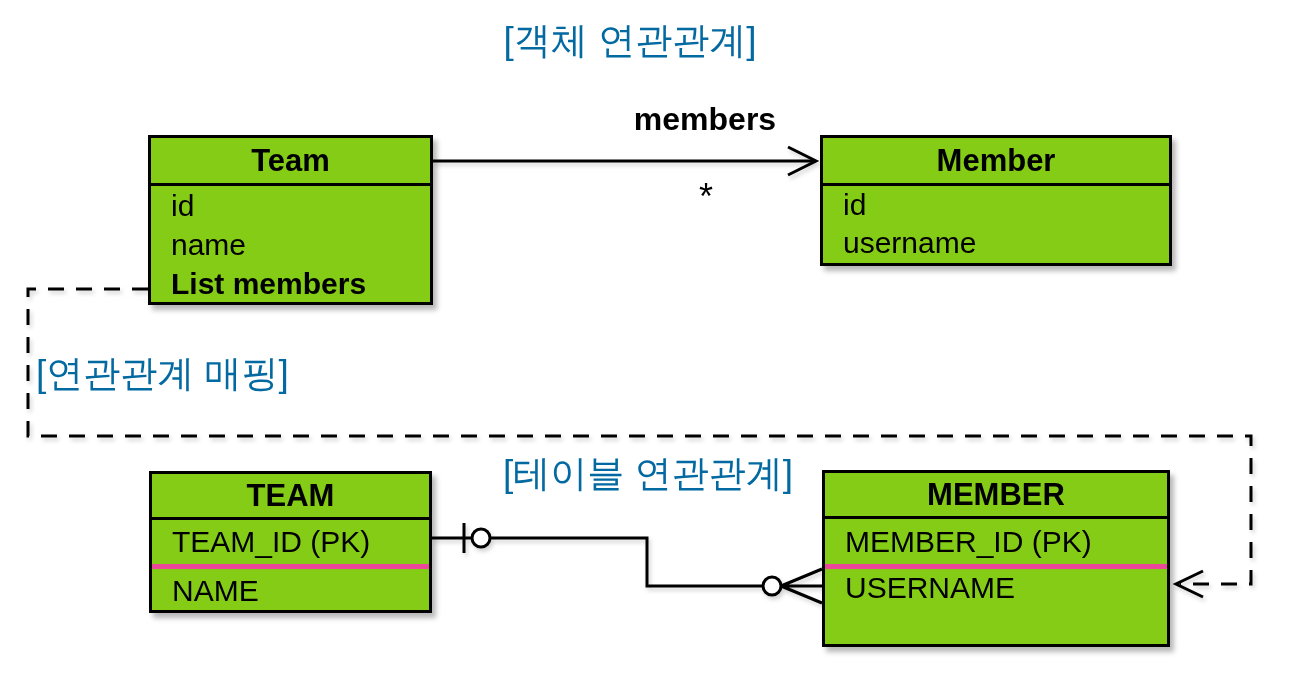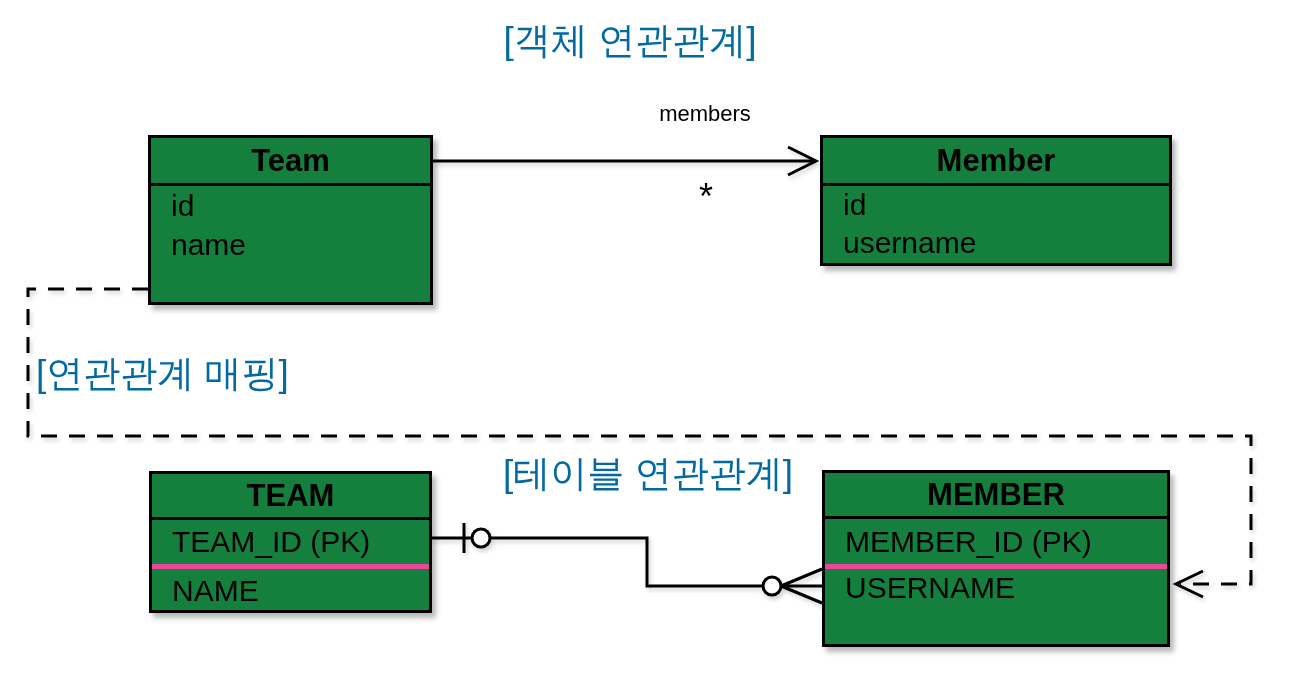--- a/index.html
+++ b/index.html
@@ -18,21 +18,21 @@
   .section-title {
     position: absolute;
     font-size: 37px;
     color: #0369a1;
     text-align: center;
     white-space: nowrap;
     letter-spacing: 0px;
   }
   .uml-box {
     position: absolute;
-    background: #15803d;
+    background: #84cc16;
     border: 3px solid #000;
     box-shadow: 4px 5px 5px rgba(0,0,0,0.28);
     box-sizing: border-box;
   }
   .uml-box .hdr {
     border-bottom: 3px solid #000;
     font-weight: bold;
     text-align: center;
     font-size: 31px;
     overflow: hidden;
@@ -47,22 +47,22 @@
   .uml-box .row.sep {
     border-bottom: 5px solid #ec4899;
   }
   .bold { font-weight: bold; }
   #assoc-label {
     position: absolute;
     left: 575px;
     top: 101px;
     width: 260px;
     text-align: center;
-    font-weight: normal;
-    font-size: 22px;
+    font-weight: bold;
+    font-size: 32px;
     white-space: nowrap;
   }
   #assoc-mult {
     position: absolute;
     left: 676px;
     top: 176px;
     width: 60px;
     text-align: center;
     font-size: 36px;
   }
@@ -103,20 +103,21 @@
 
   <div class="section-title" style="left:448px; top:449px; width:400px;">[테이블 연관관계]</div>
 
   <div id="assoc-label">members</div>
   <div id="assoc-mult">*</div>
 
   <div class="uml-box" style="left:148px; top:135px; width:285px; height:170px;">
     <div class="hdr" style="line-height:45px; height:45px;">Team</div>
     <div class="row" style="line-height:39px; height:39px;">id</div>
     <div class="row" style="line-height:39px; height:39px;">name</div>
+    <div class="row bold" style="line-height:39px; height:39px;">List members</div>
   </div>
 
   <div class="uml-box" style="left:820px; top:135px; width:352px; height:131px;">
     <div class="hdr" style="line-height:45px; height:45px;">Member</div>
     <div class="row" style="line-height:38px; height:38px;">id</div>
     <div class="row" style="line-height:38px; height:38px;">username</div>
   </div>
 
   <div class="uml-box" style="left:149px; top:471px; width:283px; height:142px;">
     <div class="hdr" style="line-height:43px; height:43px;">TEAM</div>

